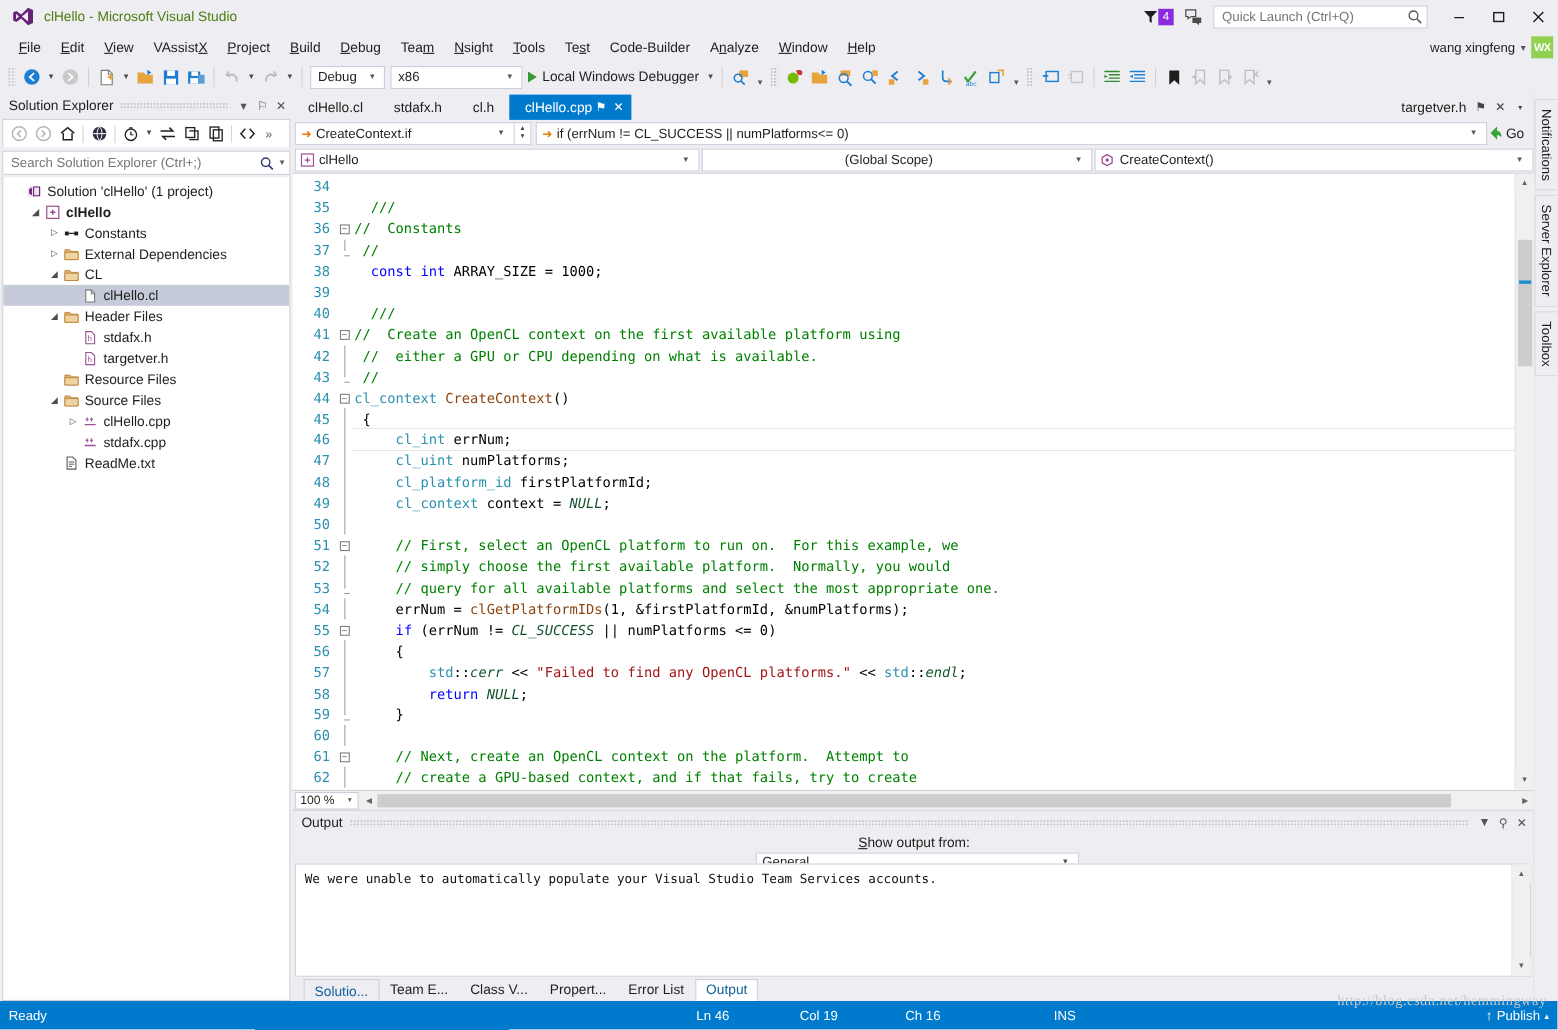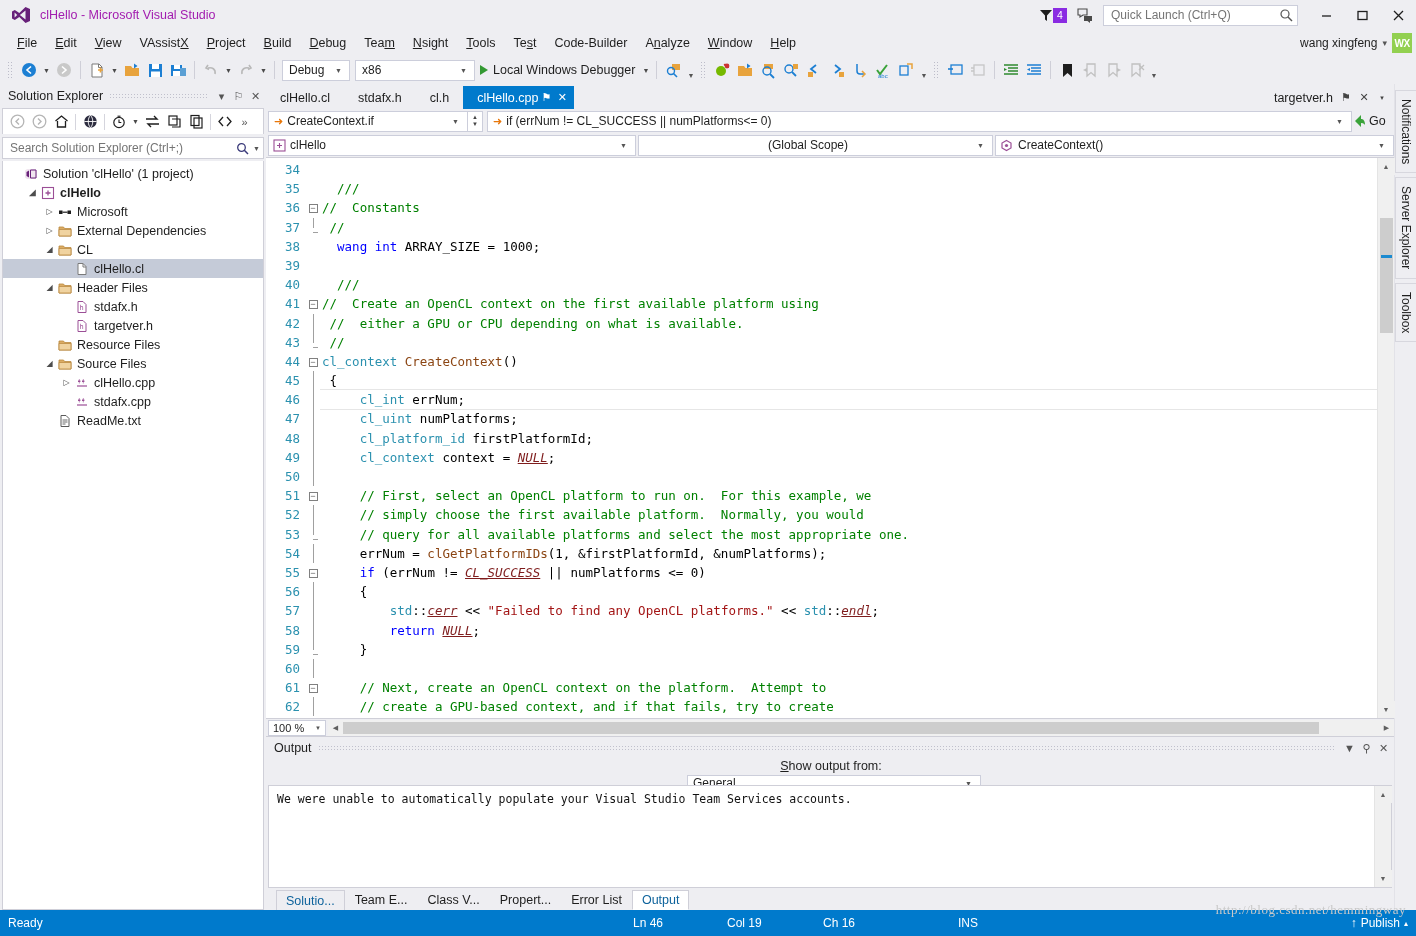--- a/index.html
+++ b/index.html
@@ -12,21 +12,21 @@
     overflow: hidden;
   }
   .app { position: relative; width: 1416px; height: 936px; display: flex; flex-direction: column; }
 
   
   .titlebar {
     height: 30px; display: flex; align-items: center;
     background: #eeeef2; position: relative; flex: none;
   }
   .vs-logo { width: 26px; height: 26px; margin-left: 8px; display:flex; align-items:center; justify-content:center; }
-  .title-text { font-size: 12.5px; margin-left: 6px; color: #a21caf; }
+  .title-text { font-size: 12.5px; margin-left: 6px; color: #4d7c0f; }
   .title-right { position: absolute; right: 0; top: 0; height: 30px; display: flex; align-items: center; }
   .funnel-badge { display: flex; align-items: center; gap: 0px; margin-right: 10px; }
   .badge-num {
     background: #8a2be2; color: #fff; font-size: 10.5px;
     padding: 1px 4px; line-height: 13px; min-width: 14px; text-align: center;
     font-family: "Liberation Sans", sans-serif;
   }
   .feedback-ico { margin-right: 10px; }
   .qlaunch {
     width: 195px; height: 21px; border: 1px solid #cccedb; background: #fff;
@@ -140,21 +140,21 @@
           font-size: 9px; text-align: center; color: #606060; font-family: "Liberation Sans", sans-serif; vertical-align: middle;}
   .fline { position: absolute; left: 50%; top: 0; bottom: 0; width: 1px; background: #a0a0a0; }
   .fline.half-top { top: 0; height: 10px; }
   .fend { position: absolute; left: 50%; bottom: 4px; width: 5px; height: 1px; background: #a0a0a0; }
   .code-lines { flex: 1; padding-top: 2px; position: relative; overflow: hidden; }
   .cl { height: 19.2px; line-height: 19.2px; white-space: pre; padding-left: 2px; }
   .cl.cur { outline: 1px solid #e6e6e6; background: #fff; }
   .kw { color: #0000ff; }
   .cm { color: #008000; }
   .ty { color: #2b91af; }
-  .mac { color: #7f1d1d; font-style: italic; text-decoration: underline; }
+  .mac { color: #14532d; font-style: italic; }
   .str { color: #a31515; }
   .fn { color: #8b4513; }
   .pl { color: #000; }
 
   .vscroll { width: 17px; background: #f0f0f0; border-left: 1px solid #e4e4e4; display: flex; flex-direction: column; align-items: center; flex: none; position: relative; }
   .vs-arrow { width: 17px; height: 17px; display: flex; align-items: center; justify-content: center; font-size: 7px; color: #606060; background: #f0f0f0; }
   .vs-thumb { position: absolute; left: 2px; width: 13px; background: #cdcdcd; }
   .vs-mark { position: absolute; left: 3px; width: 11px; height: 3px; background: #1b8ad0; }
 
   .hstrip { height: 18px; display: flex; align-items: center; background: #eeeef2; border-top: 1px solid #cfcfd8; padding-left: 2px; }
@@ -584,21 +584,21 @@
           </div>
           <div class="tnode" style="padding-left: 40px;">
             <span class="exp">▷</span>
             <span class="ticon">
               <svg width="14" height="14" viewBox="0 0 14 14">
                 <rect x="1" y="5.5" width="3.5" height="3.5" fill="#1e1e1e"></rect>
                 <rect x="9.5" y="5.5" width="3.5" height="3.5" fill="#1e1e1e"></rect>
                 <path d="M4.5 7.2h5" stroke="#1e1e1e" stroke-width="1.2"></path>
               </svg>
             </span>
-            <span class="tlabel">Microsoft</span>
+            <span class="tlabel">Constants</span>
           </div>
           <div class="tnode" style="padding-left: 40px;">
             <span class="exp">▷</span>
             <span class="ticon">
               <svg width="14" height="14" viewBox="0 0 14 14">
                 <path d="M1 3h4.5l1.2 1.6H13V12H1z" fill="#e0b16a" stroke="#b8853a" stroke-width=".8"></path>
                 <path d="M1 5.4h12V12H1z" fill="#f0d3a0" stroke="#b8853a" stroke-width=".8"></path>
               </svg>
             </span>
             <span class="tlabel">External Dependencies</span>
@@ -875,21 +875,21 @@
               <div><span class="fbox">−</span></div>
               <div>
                 <span class="fline"></span>
               </div>
             </div>
           <div class="code-lines" id="codelines">
               <div class="cl">&nbsp;</div>
               <div class="cl"><span class="cm">  ///</span></div>
               <div class="cl"><span class="cm">//  Constants</span></div>
               <div class="cl"><span class="cm"> //</span></div>
-              <div class="cl"><span class="pl">  </span><span class="kw">wang</span><span class="pl"> </span><span class="kw">int</span><span class="pl"> ARRAY_SIZE = 1000;</span></div>
+              <div class="cl"><span class="pl">  </span><span class="kw">const</span><span class="pl"> </span><span class="kw">int</span><span class="pl"> ARRAY_SIZE = 1000;</span></div>
               <div class="cl">&nbsp;</div>
               <div class="cl"><span class="cm">  ///</span></div>
               <div class="cl"><span class="cm">//  Create an OpenCL context on the first available platform using</span></div>
               <div class="cl"><span class="cm"> //  either a GPU or CPU depending on what is available.</span></div>
               <div class="cl"><span class="cm"> //</span></div>
               <div class="cl"><span class="ty">cl_context</span><span class="pl"> </span><span class="fn">CreateContext</span><span class="pl">()</span></div>
               <div class="cl"><span class="pl"> {</span></div>
               <div class="cl cur"><span class="pl">     </span><span class="ty">cl_int</span><span class="pl"> errNum;</span></div>
               <div class="cl"><span class="pl">     </span><span class="ty">cl_uint</span><span class="pl"> numPlatforms;</span></div>
               <div class="cl"><span class="pl">     </span><span class="ty">cl_platform_id</span><span class="pl"> firstPlatformId;</span></div>

